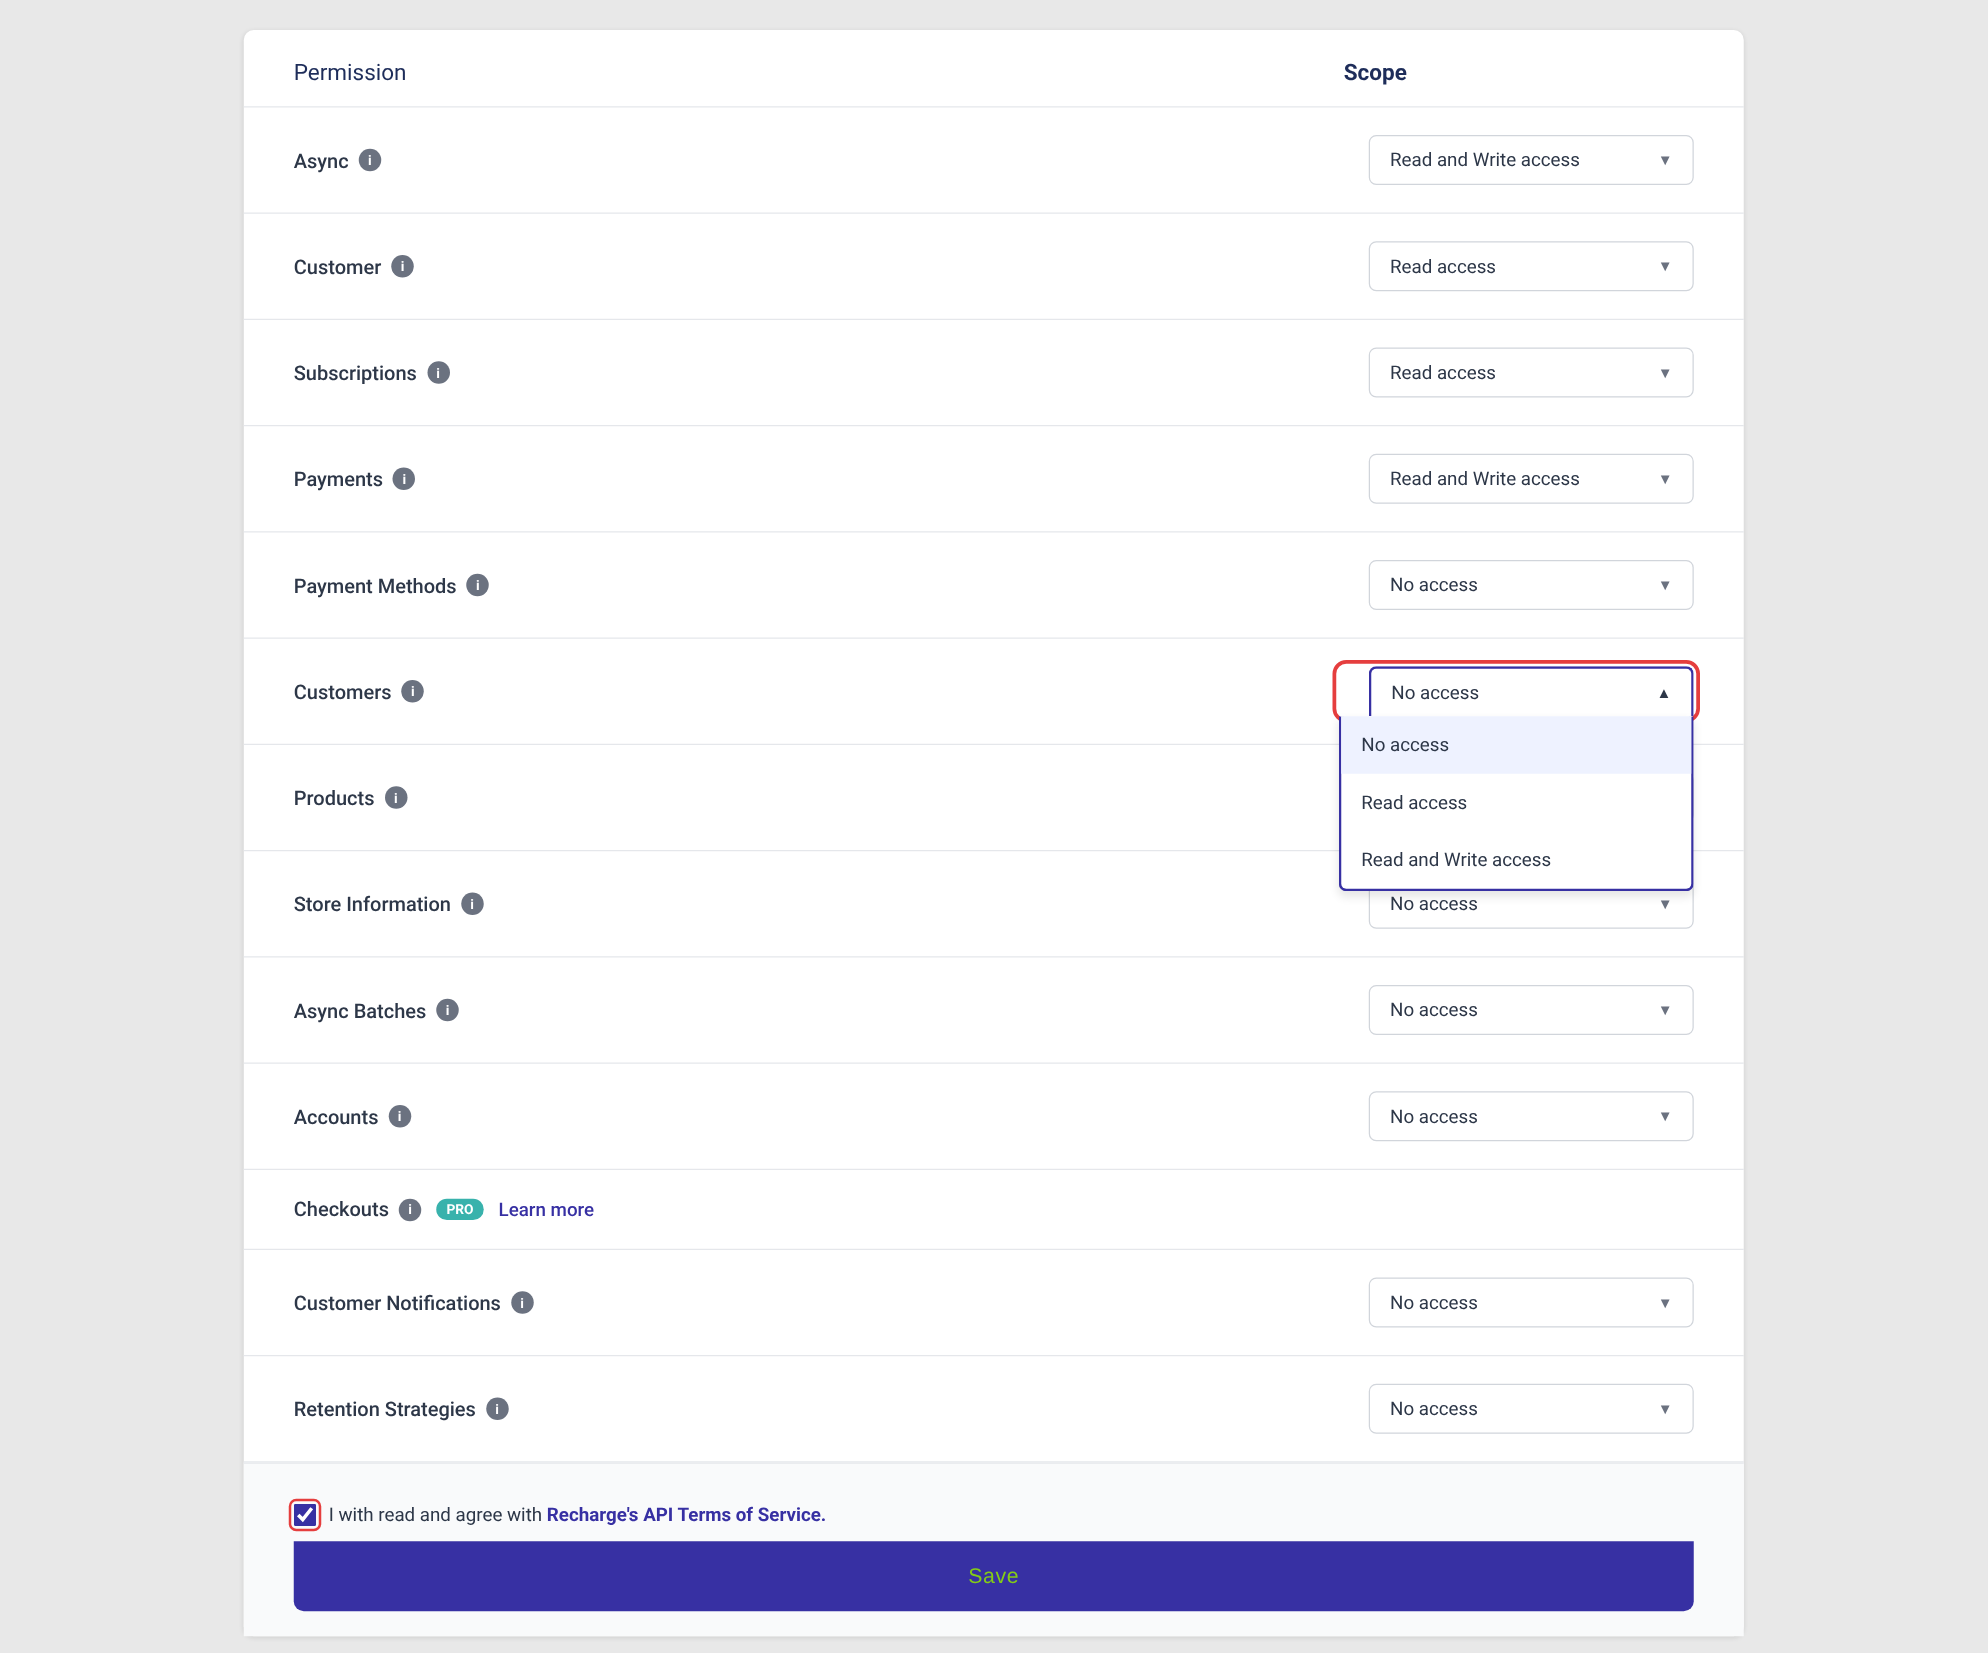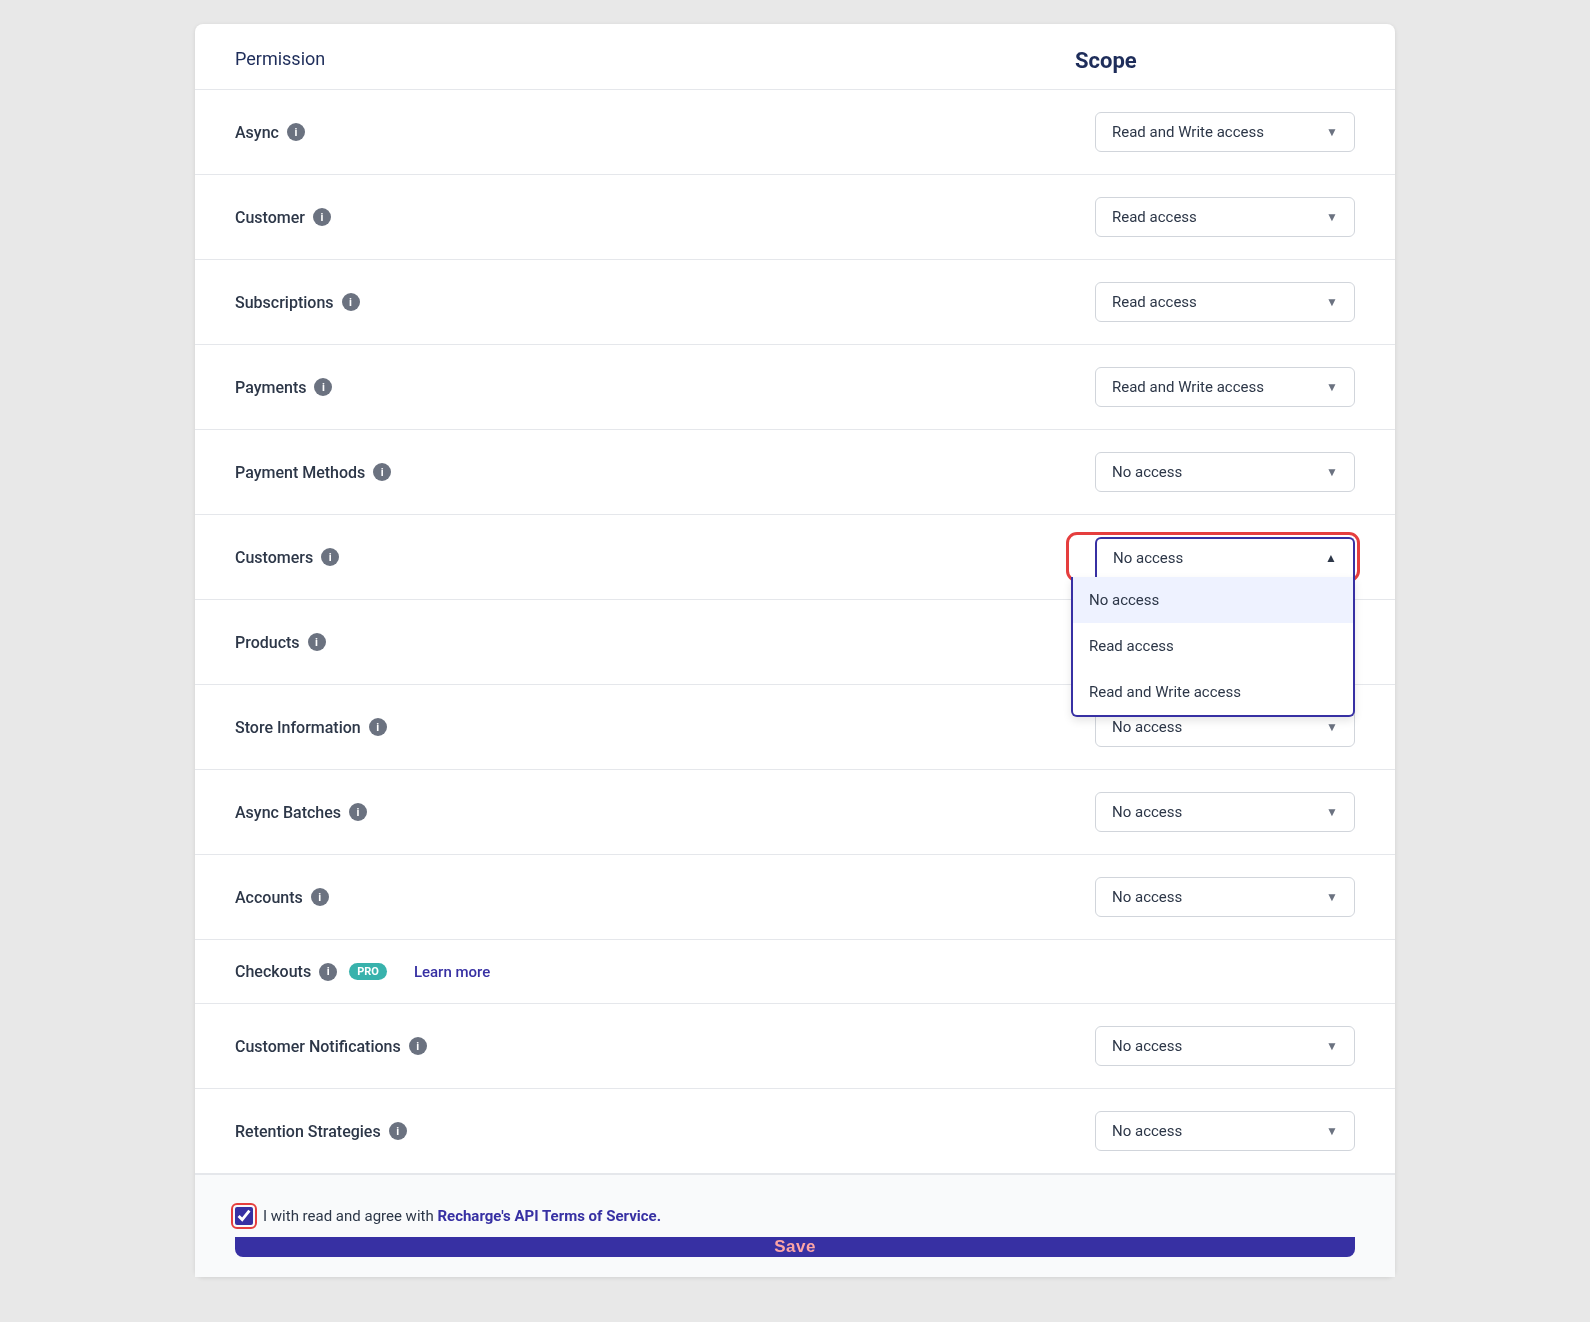--- a/index.html
+++ b/index.html
@@ -28,21 +28,21 @@
       justify-content: space-between;
       padding: 24px 40px 16px 40px;
       border-bottom: 1px solid #e5e7eb;
     }
     .table-header-permission {
       font-size: 18px;
       font-weight: 400;
       color: #1e2d5a;
     }
     .table-header-scope {
-      font-size: 22px;
+      font-size: 18px;
       font-weight: 700;
       color: #1e2d5a;
       min-width: 280px;
       text-align: left;
     }
     .permission-row {
       display: flex;
       justify-content: space-between;
       align-items: center;
       padding: 22px 40px;
@@ -140,21 +140,21 @@
       color: #fff;
       border-radius: 12px;
       font-size: 11px;
       font-weight: 700;
       margin-left: 4px;
     }
     .learn-more-link {
       color: #3730a3;
       text-decoration: none;
       font-size: 15px;
-      margin-left: 19px;
+      margin-left: 4px;
       cursor: pointer;
     }
     .footer {
       padding: 20px 40px;
       background: #f9fafb;
       border-top: 1px solid #e5e7eb;
     }
     .tos-row {
       display: flex;
       align-items: center;
@@ -181,26 +181,27 @@
       color: #3730a3;
       text-decoration: none;
       cursor: pointer;
       font-weight: bold;
     }
     .save-button-row {
       margin-top: 0;
     }
     .save-button {
       width: 100%;
+      padding: 18px;
       background: #3730a3;
-      color: #fca5a5;
+      color: #84cc16;
       border: none;
       border-radius: 0 0 8px 8px;
       font-size: 17px;
-      font-weight: 700;
+      font-weight: 400;
       cursor: pointer;
       letter-spacing: 0.5px;
     }
   </style>
 </head>
 <body>
 
 <div class="page-wrapper">
   <div class="permissions-table">
     <div class="table-header">

